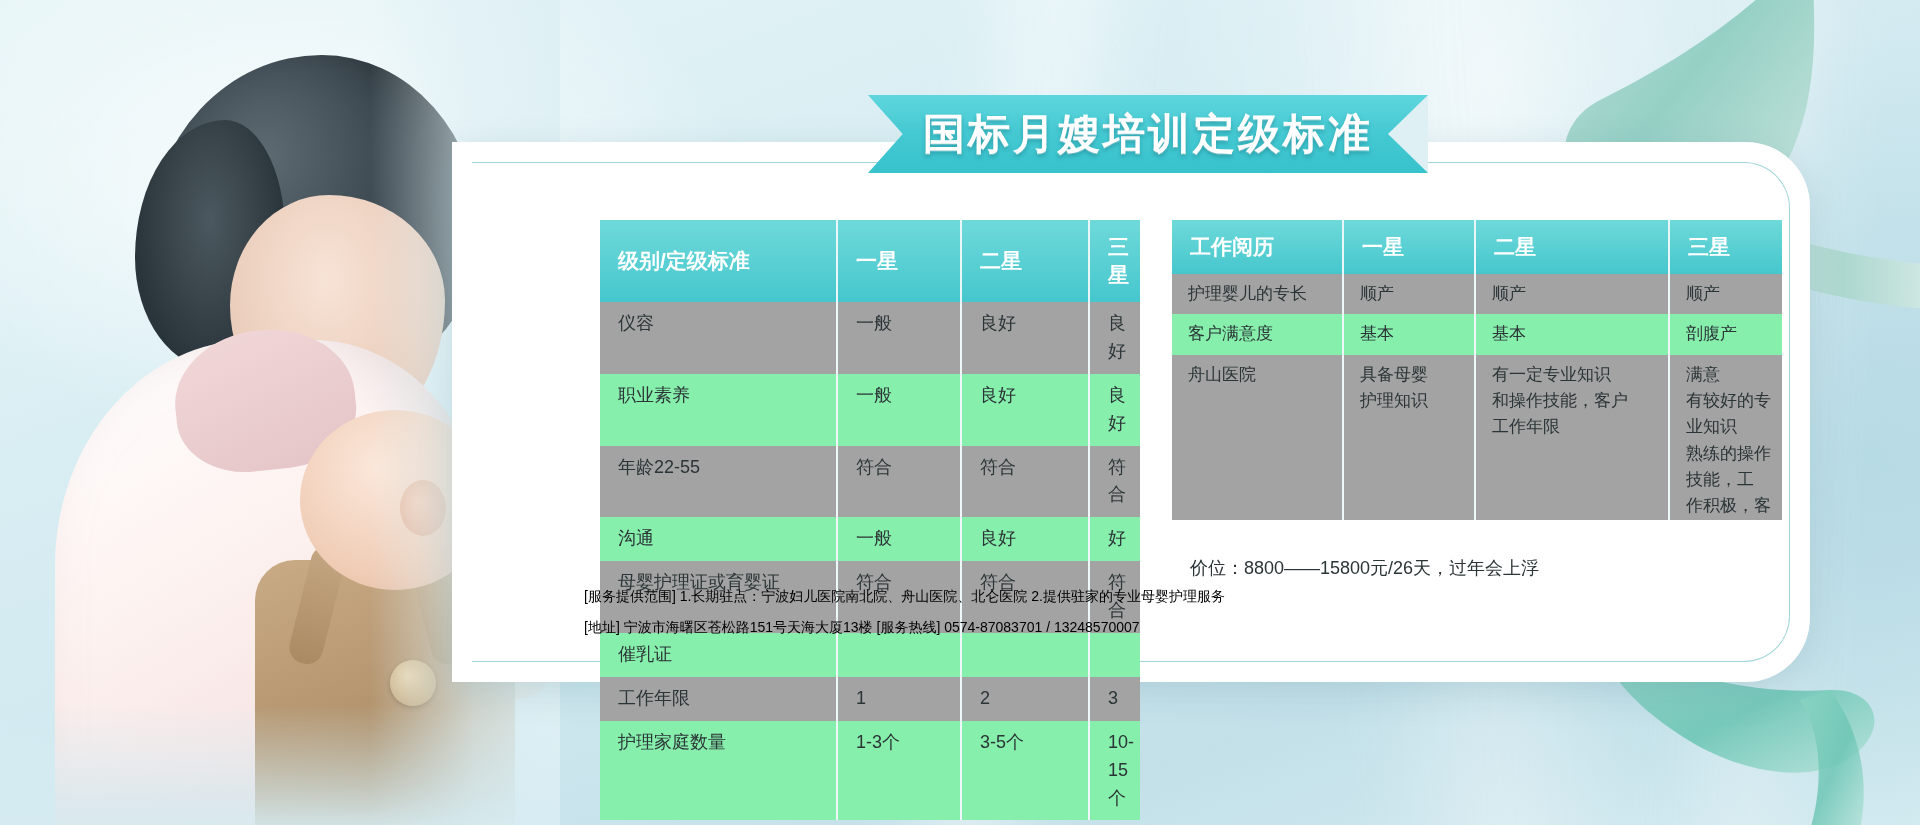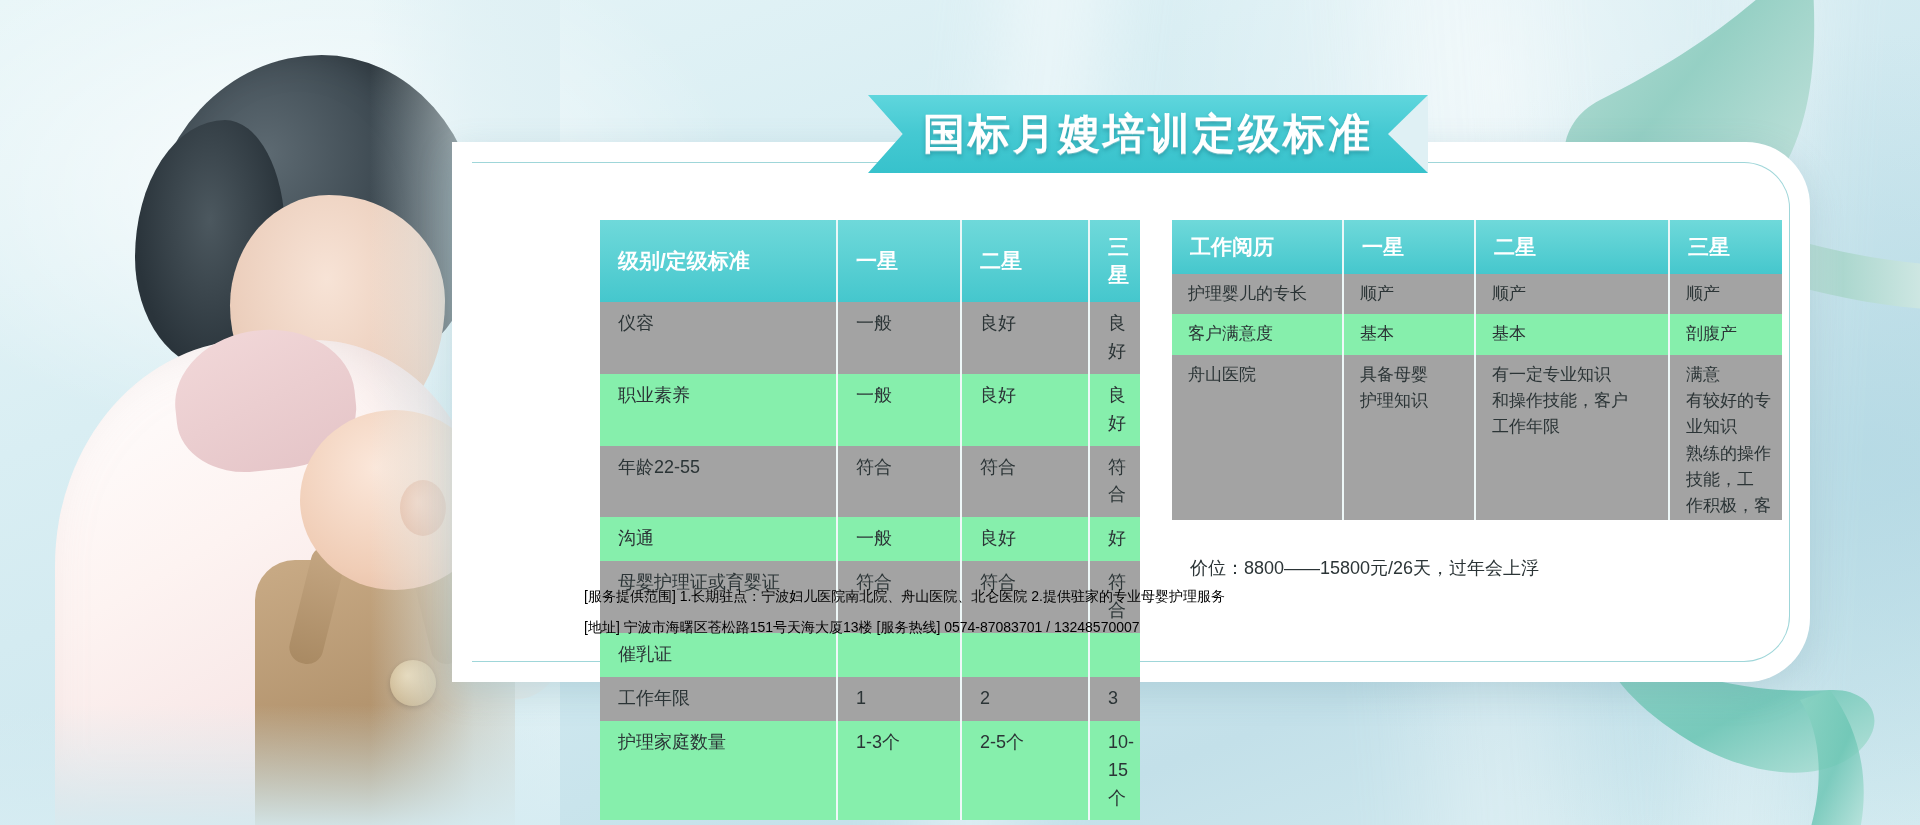--- a/index.html
+++ b/index.html
@@ -223,21 +223,21 @@
       </tr>
       <tr class="odd">
         <td>工作年限</td>
         <td>1</td>
         <td>2</td>
         <td>3</td>
       </tr>
       <tr class="even">
         <td>护理家庭数量</td>
         <td>1-3个</td>
-        <td>2-5个</td>
+        <td>3-5个</td>
         <td>10-15个</td>
       </tr>
     </tbody>
 </table>
 
 <table class="tbl" id="tableRight">
   <thead>
     <tr>
       <th>工作阅历</th>
       <th>一星</th>

